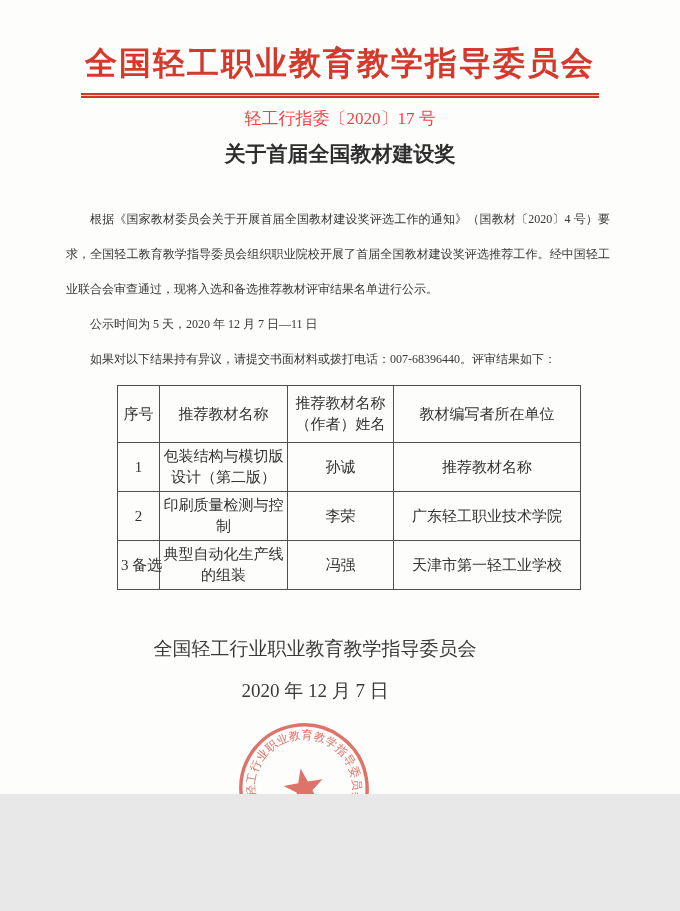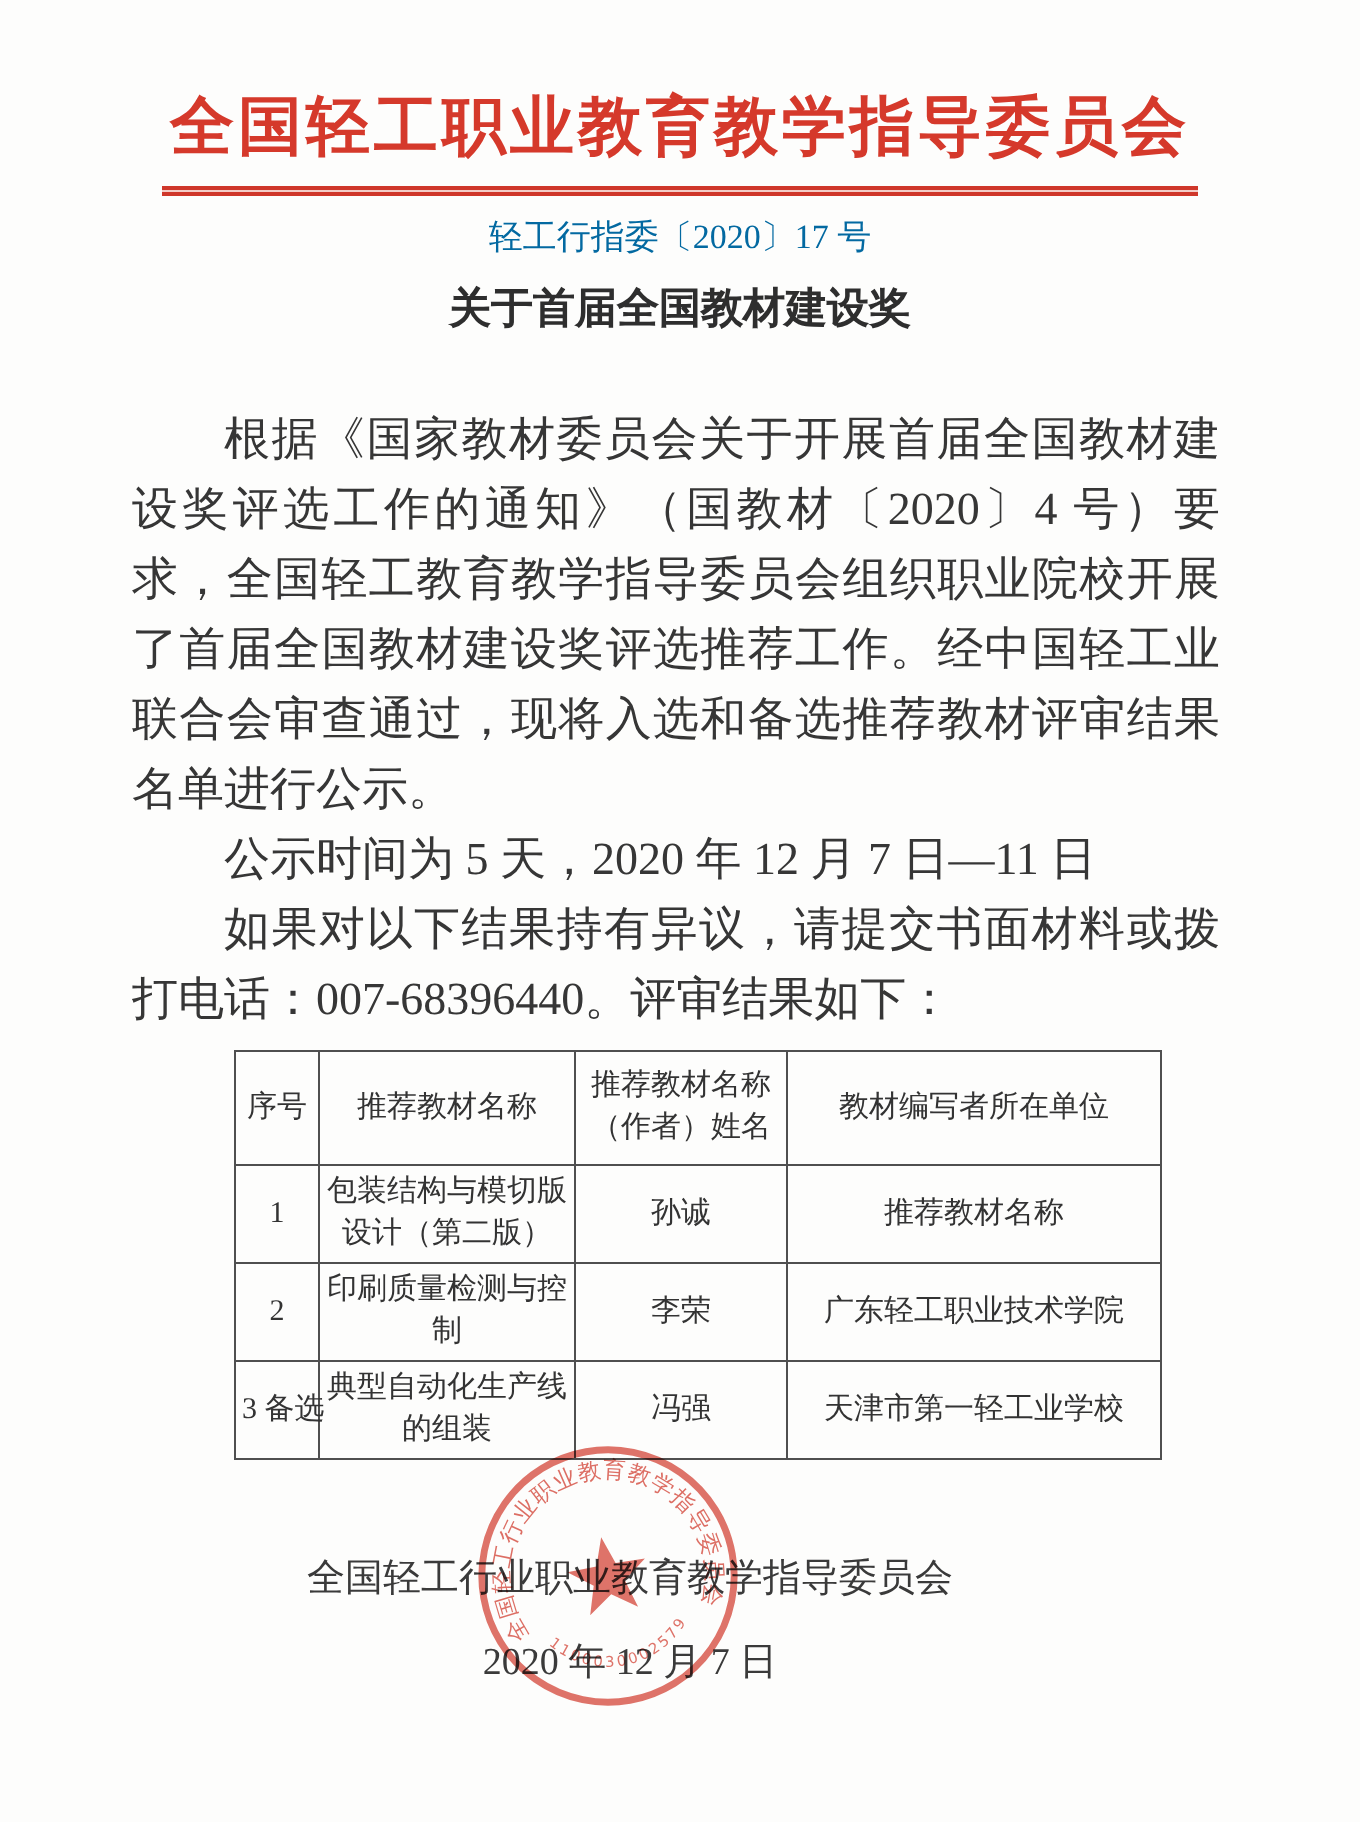--- a/index.html
+++ b/index.html
@@ -1,18 +1,18 @@
 <!DOCTYPE html>
 <html><head>
 <meta charset="utf-8">
 <style>
   html,body { margin:0; padding:0; background:#e8e8e8; }
   .page {
     position:relative;
-    width:680px; height:911px;
+    width:680px; height:794px;
     margin:0 auto;
     background:#fdfdfc;
     overflow:hidden;
     font-family:"Liberation Serif","DejaVu Serif",serif;
     color:#3a3a3a;
   }
   .org-title {
     padding-top:42px;
     text-align:center;
     font-size:32px;
@@ -25,33 +25,33 @@
     margin:7px auto 0 auto;
     border-top:2px solid #cf372a;
     border-bottom:2px solid #cf372a;
     background:#f4cdc7;
     box-sizing:border-box;
   }
   .doc-number {
     margin-top:9px;
     text-align:center;
     font-size:17px;
-    color:#0369a1;
+    color:#ef4444;
   }
   .doc-title {
     margin-top:5px;
     text-align:center;
     font-size:21px;
     font-weight:700;
     line-height:39px;
     color:#2e2e2e;
   }
   .body-text {
     margin:28px 70px 0 66px;
-    font-size:23px;
+    font-size:12px;
     line-height:35px;
     text-align:justify;
     color:#363636;
   }
   .body-text p { margin:0; text-indent:2em; }
   .results-table {
     margin:8px 0 0 117px;
     width:463px;
     border-collapse:collapse;
     table-layout:fixed;

